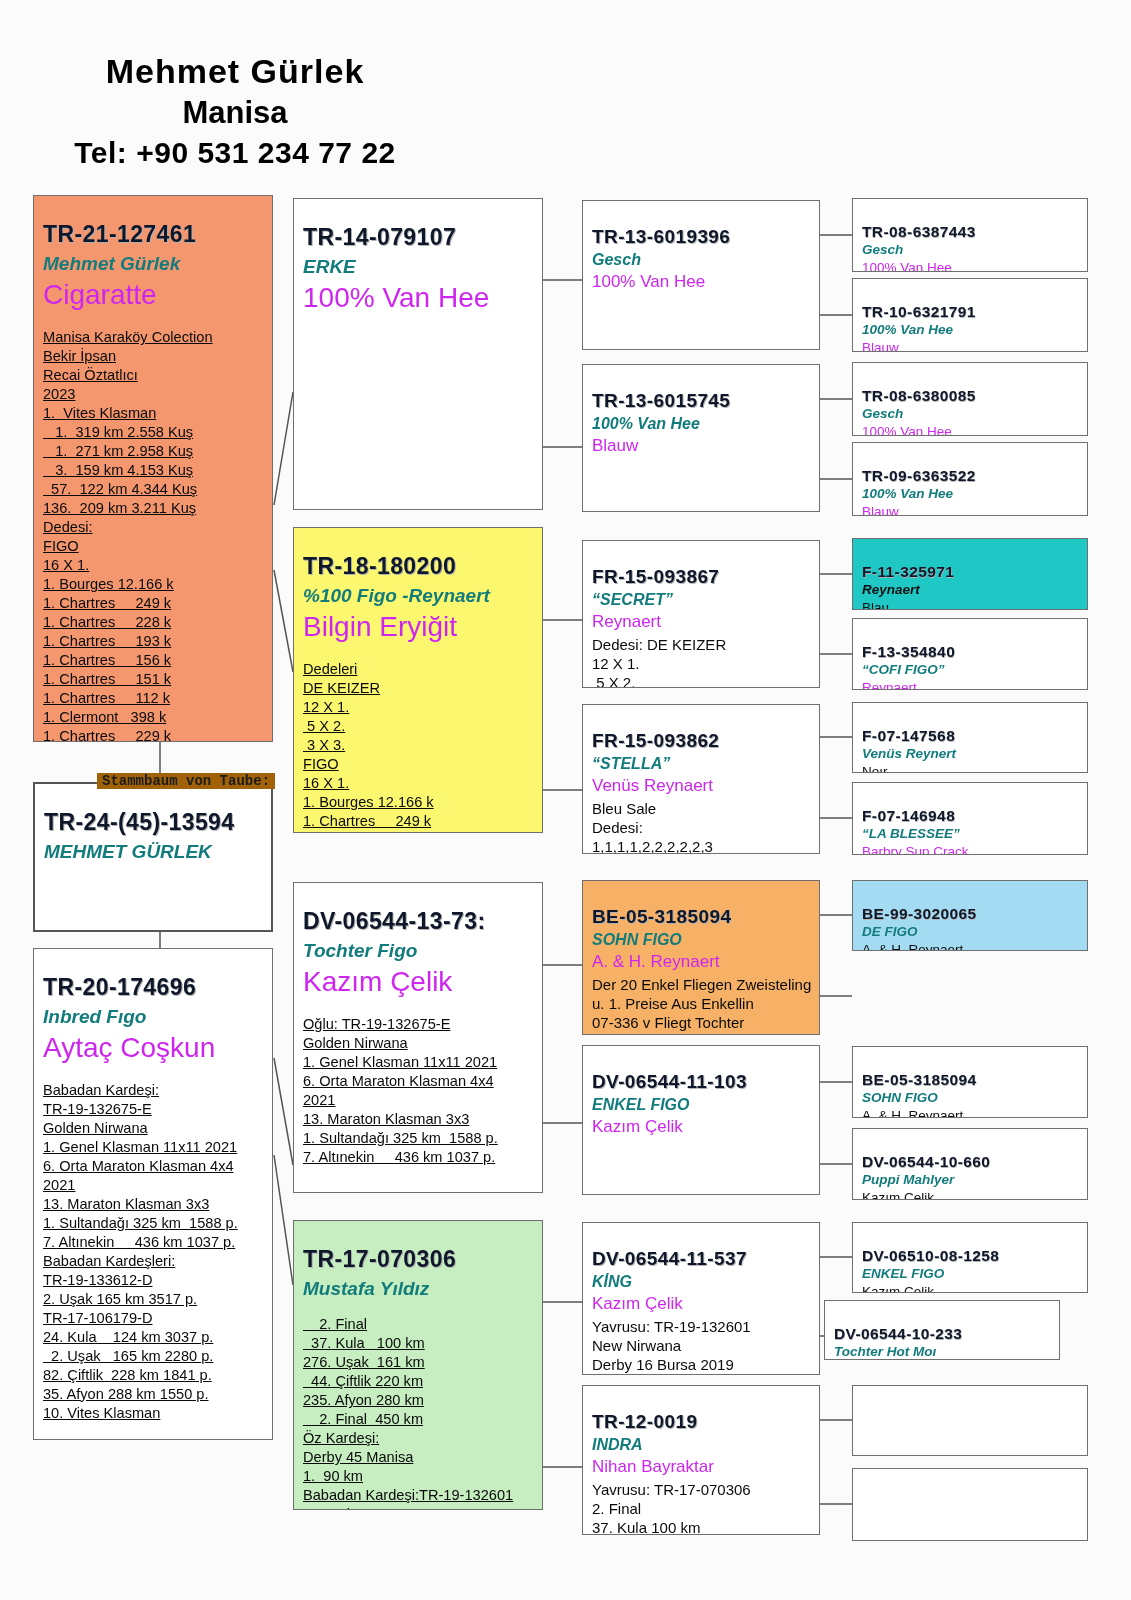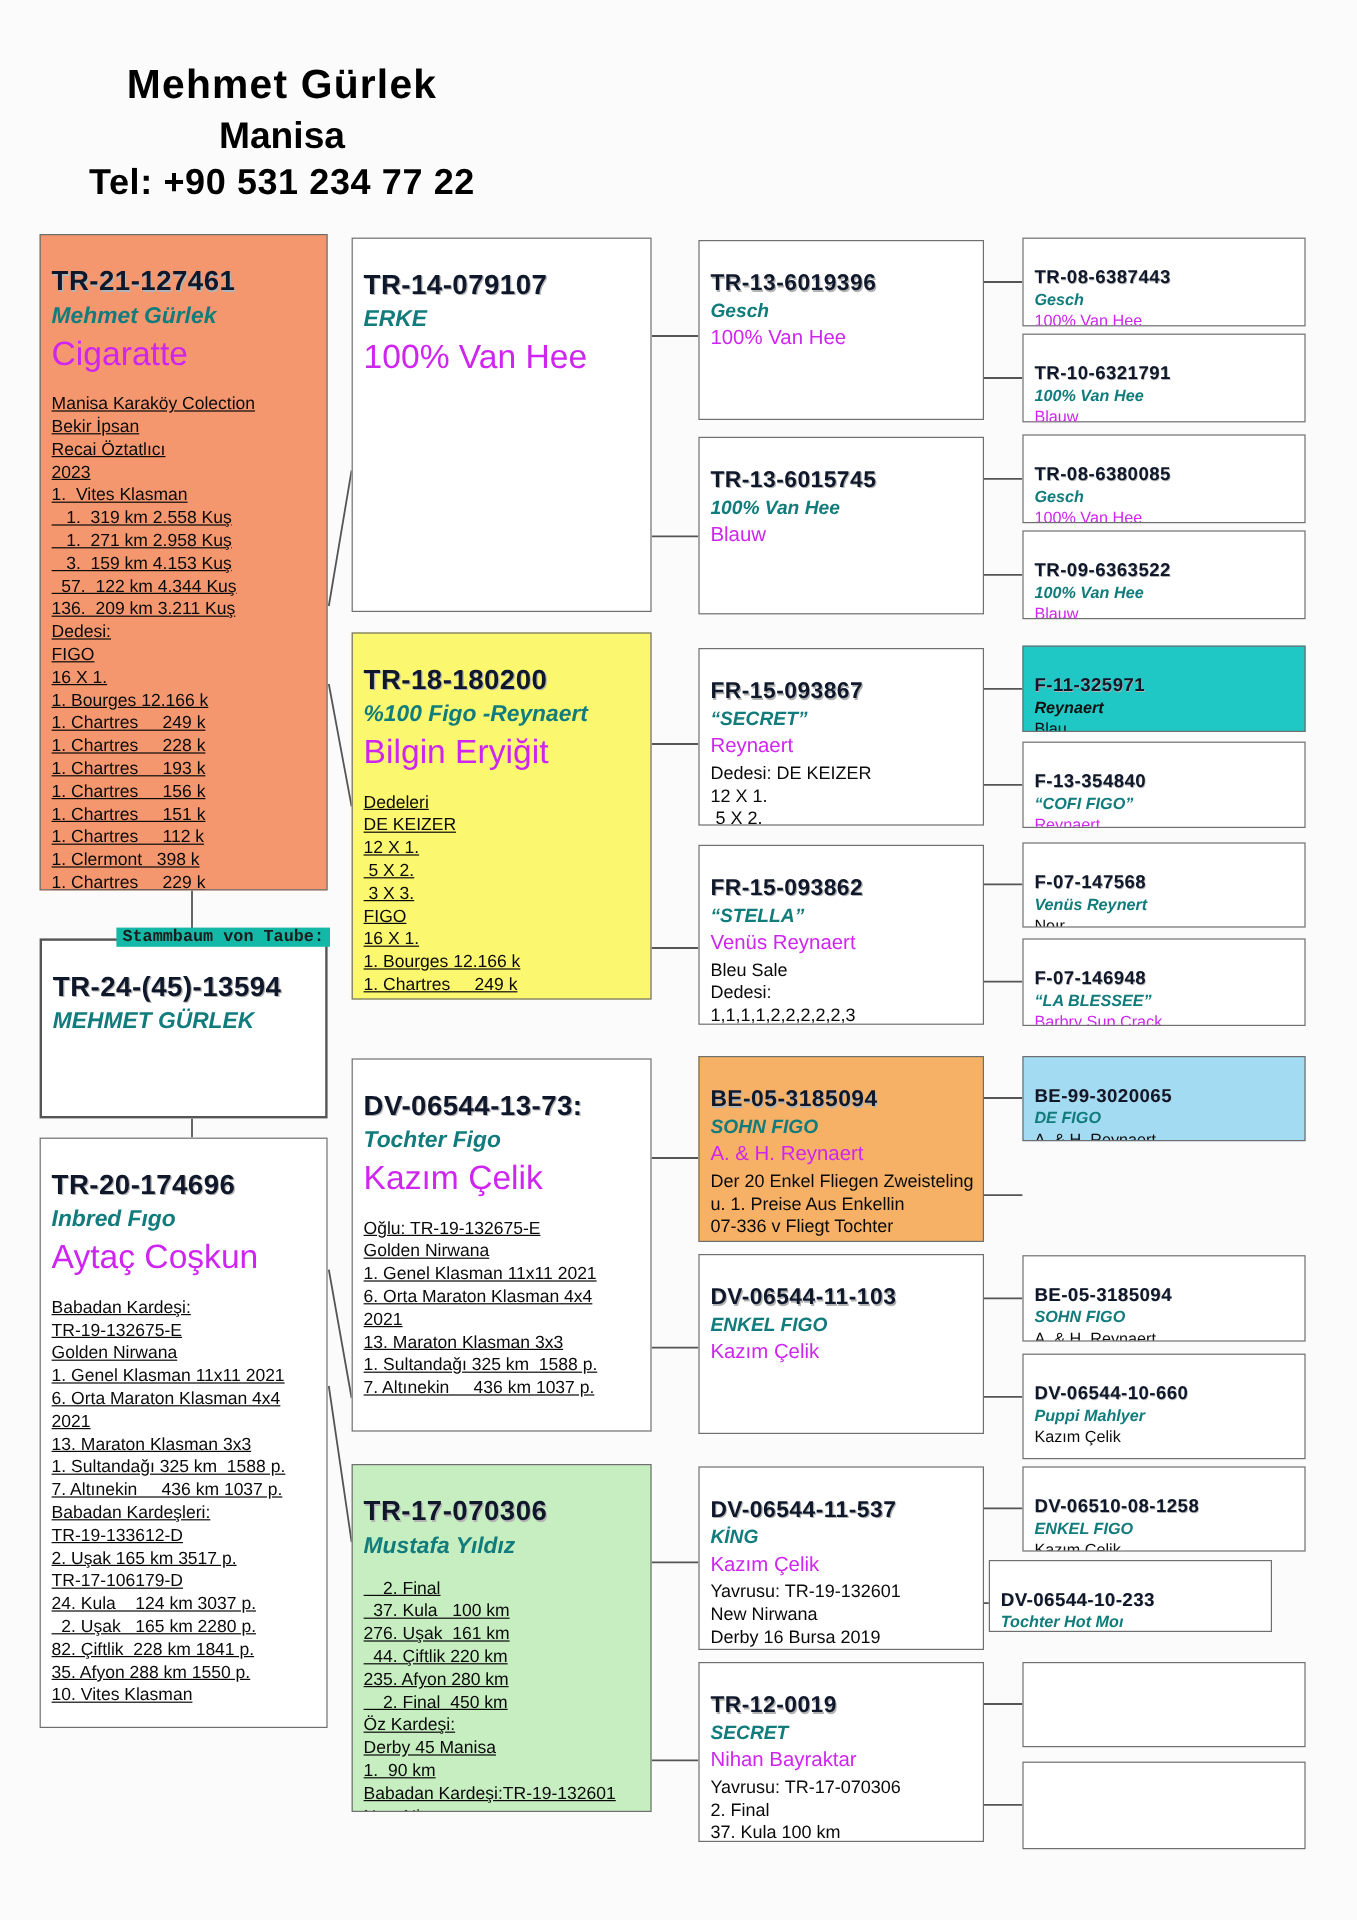--- a/index.html
+++ b/index.html
@@ -34,21 +34,21 @@
   
   .bg-salmon{background:var(--salmon);}
   .bg-yellow{background:var(--yellow);}
   .bg-green{background:var(--green);}
   .bg-orange{background:var(--orange);}
   .bg-cyan{background:var(--cyan);}
   .bg-lightblue{background:var(--lightblue);}
   .bg-cyan .bname{color:#101010;}
   
   .subject{border:2px solid #555;overflow:visible;}
-  .legend{position:absolute;top:-11px;left:62px;background:#14b8a6;padding:0 5px;
+  .legend{position:absolute;top:-11px;left:62px;background:#a16207;padding:0 5px;
           font-family:"Liberation Mono",monospace;font-weight:bold;font-size:14px;color:#1c1c1c;
           white-space:nowrap;}
 </style>
 </head>
 <body>
 
 <div id="stage">
 
   <svg id="wires" width="1131" height="1600">
     <path d="M160,742 V782 M160,932 V948
@@ -248,21 +248,21 @@
     <div class="fancier">Kazım Çelik</div>
     <div class="lines">
         <div>Yavrusu: TR-19-132601</div>
         <div>New Nirwana</div>
         <div>Derby 16 Bursa 2019</div>
       </div>
   </div>
 
   <div class="box c3" style="left:582px;top:1385px;width:238px;height:150px">
     <div class="ring">TR-12-0019</div>
-    <div class="bname">SECRET</div>
+    <div class="bname">INDRA</div>
     <div class="fancier">Nihan Bayraktar</div>
     <div class="lines">
         <div>Yavrusu: TR-17-070306</div>
         <div>2. Final</div>
         <div>37. Kula 100 km</div>
       </div>
   </div>
 
   <div class="box c4" style="left:852px;top:198px;width:236px;height:74px">
     <div class="ring">TR-08-6387443</div>
@@ -307,21 +307,21 @@
   <div class="box c4 bg-lightblue" style="left:852px;top:880px;width:236px;height:71px">
     <div class="ring">BE-99-3020065</div>
     <div class="bname">DE FIGO</div>
     <div class="note">A. &amp; H. Reynaert</div>
   </div>
   <div class="box c4" style="left:852px;top:1046px;width:236px;height:72px">
     <div class="ring">BE-05-3185094</div>
     <div class="bname">SOHN FIGO</div>
     <div class="note">A. &amp; H. Reynaert</div>
   </div>
-  <div class="box c4" style="left:852px;top:1128px;width:236px;height:88px">
+  <div class="box c4" style="left:852px;top:1128px;width:236px;height:72px">
     <div class="ring">DV-06544-10-660</div>
     <div class="bname">Puppi Mahlyer</div>
     <div class="note">Kazım Çelik</div>
   </div>
   <div class="box c4" style="left:852px;top:1222px;width:236px;height:71px">
     <div class="ring">DV-06510-08-1258</div>
     <div class="bname">ENKEL FIGO</div>
     <div class="note">Kazım Çelik</div>
   </div>
   <div class="box c4" style="left:824px;top:1300px;width:236px;height:60px">

